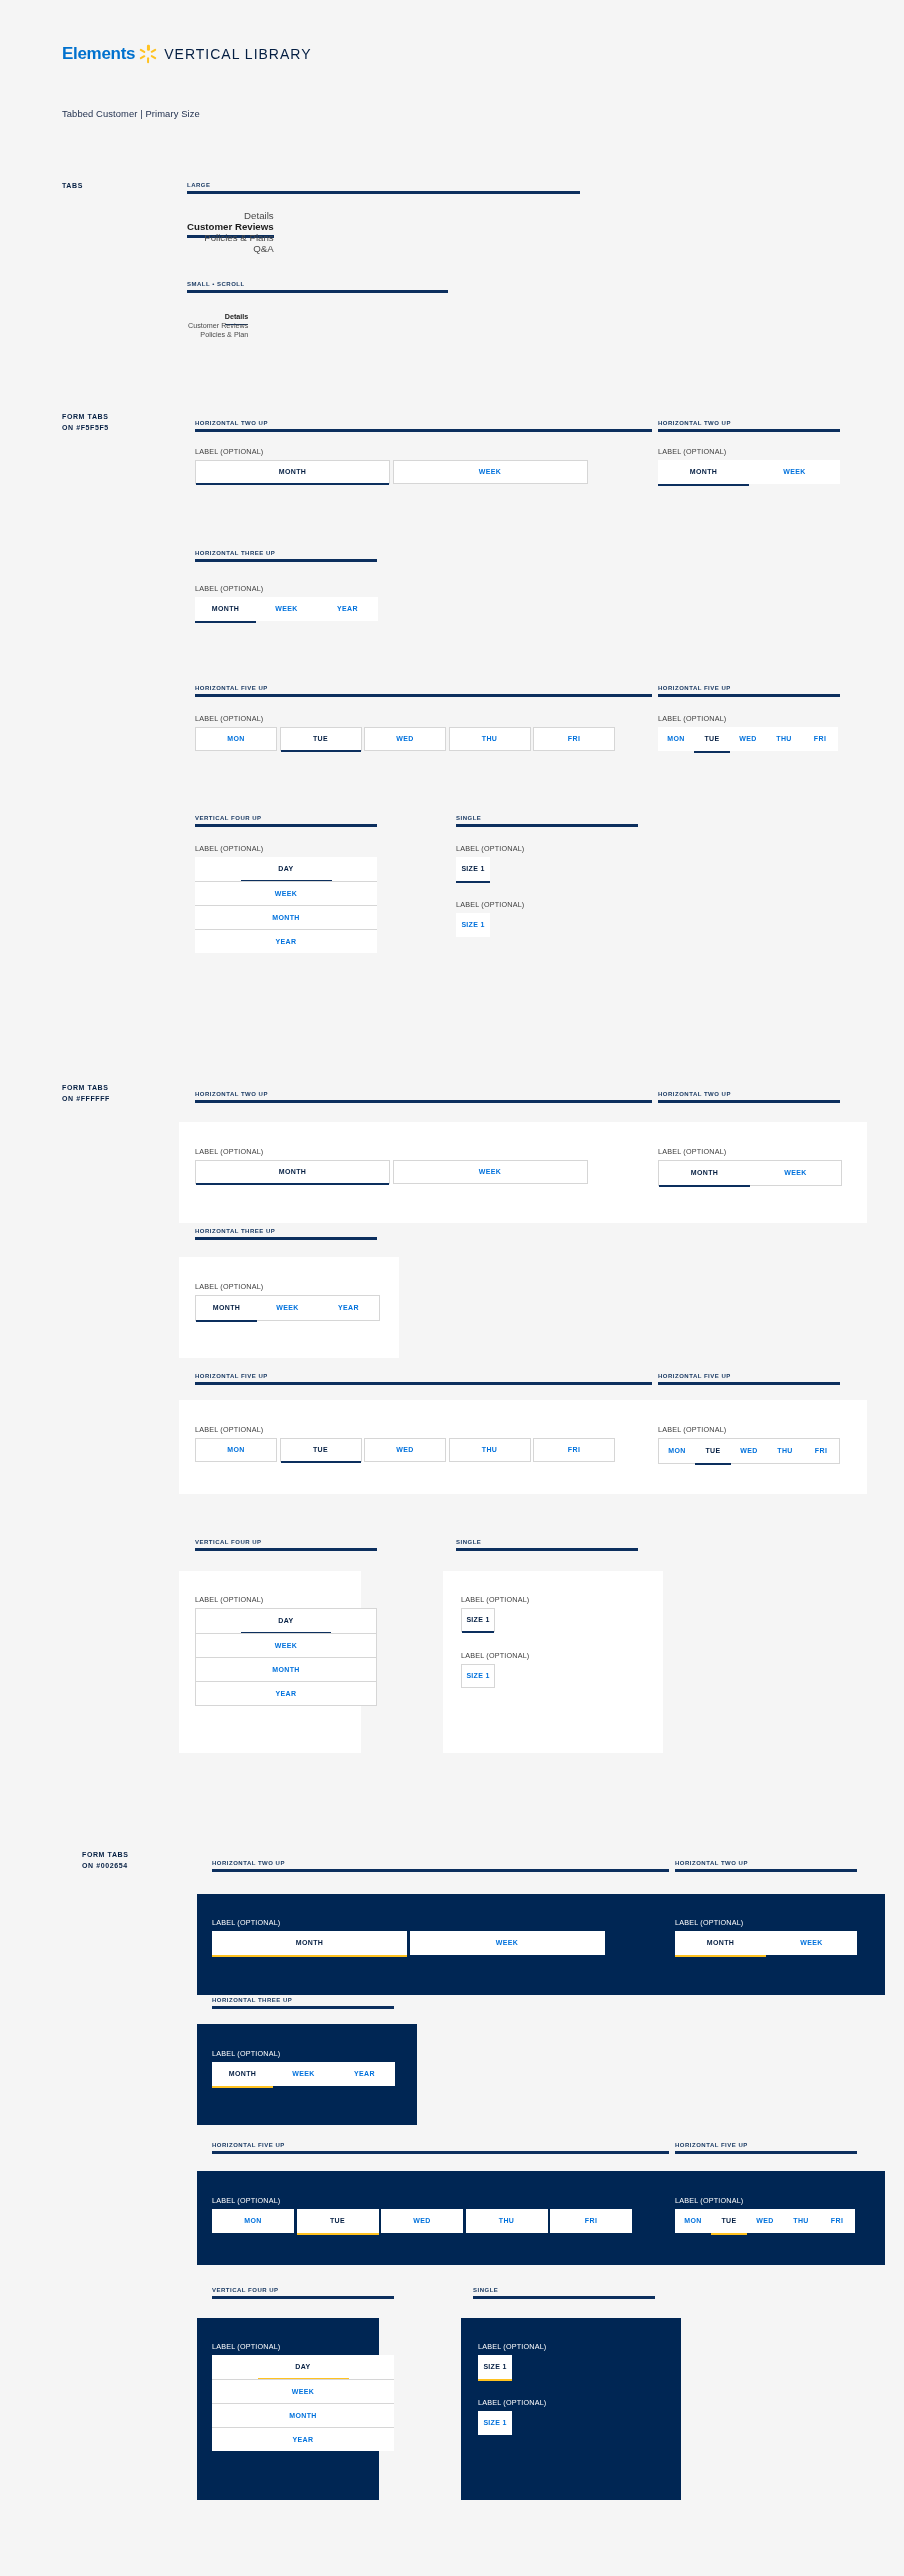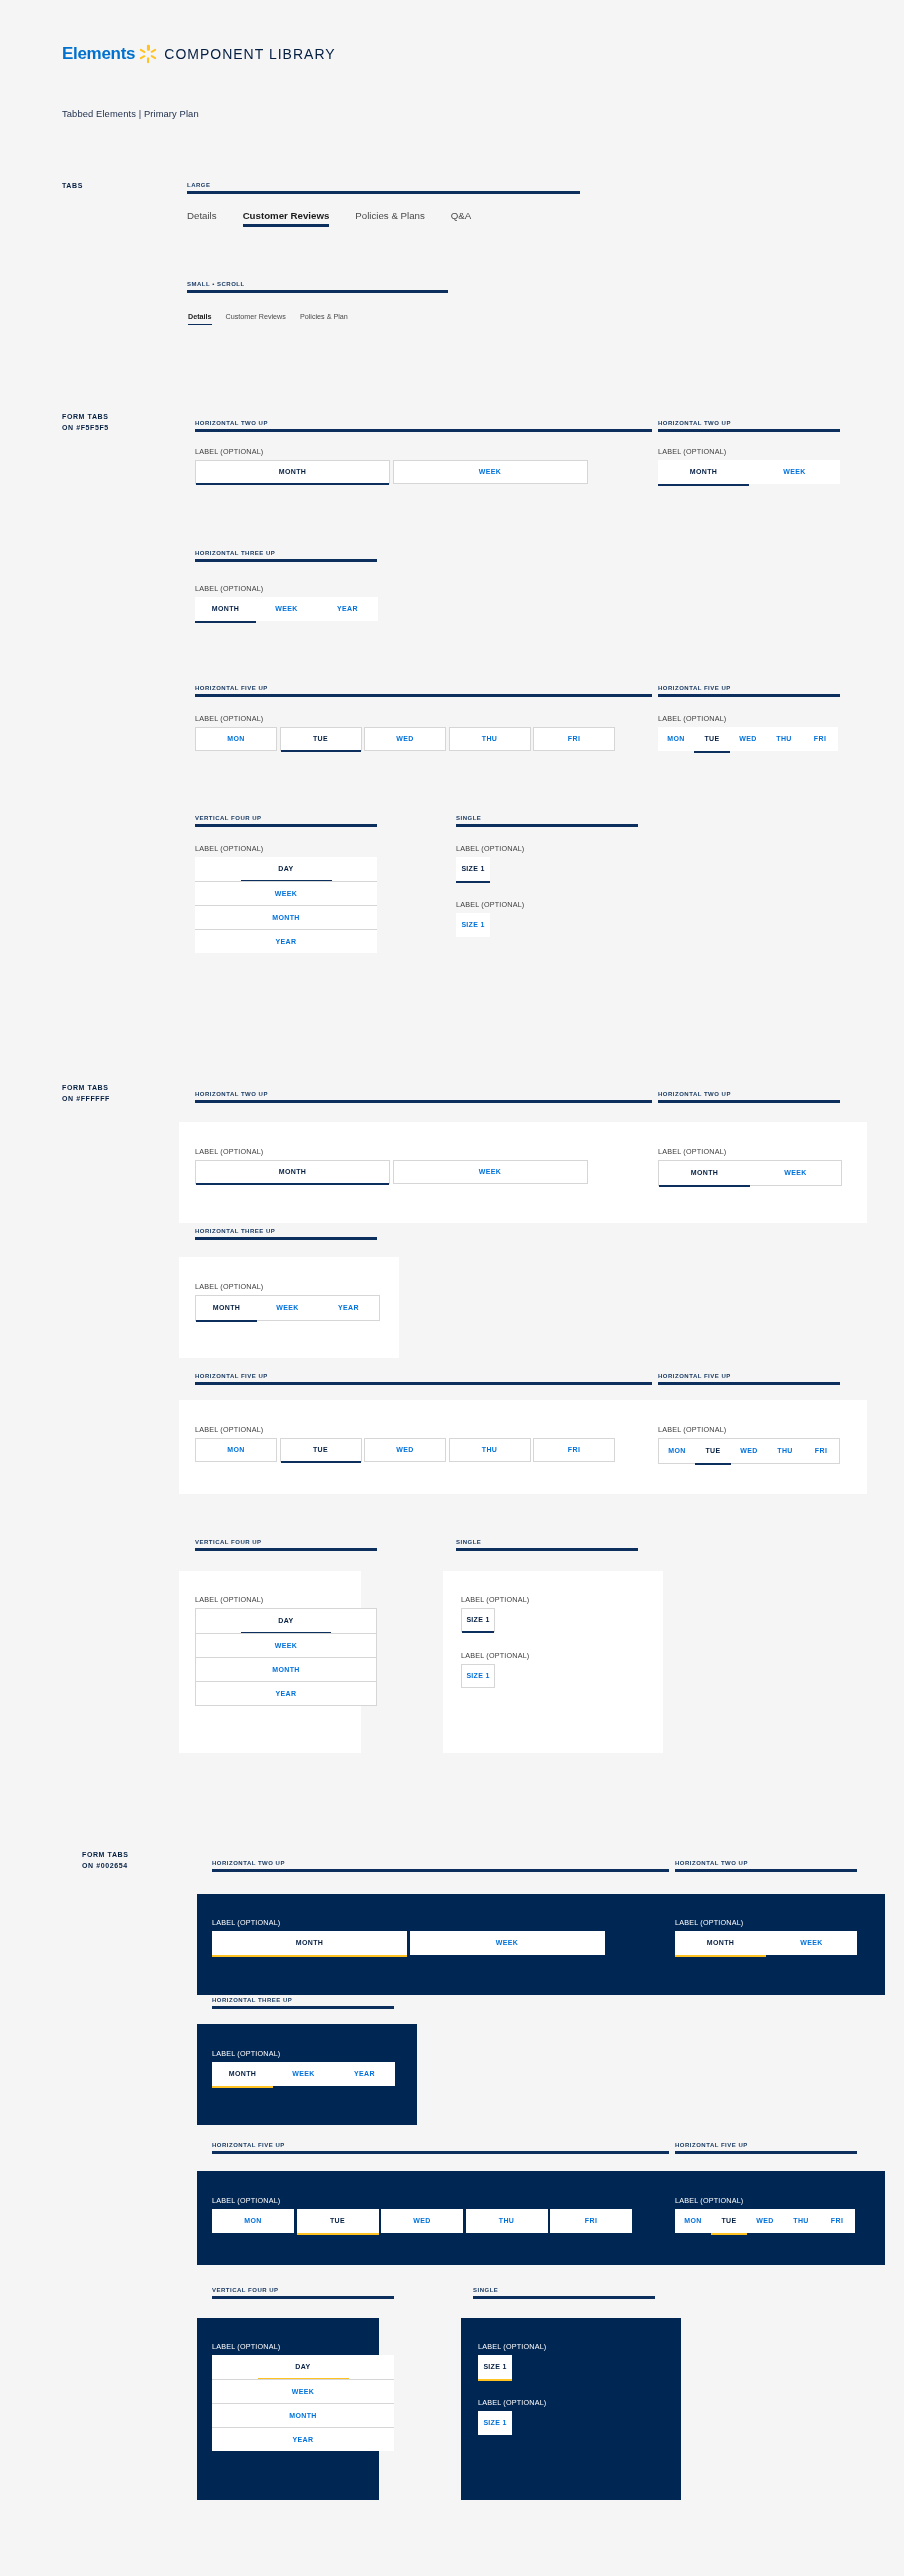--- a/index.html
+++ b/index.html
@@ -27,21 +27,21 @@
   
   .row-label { position: absolute; font-size: 7px; font-weight: bold; color: #041e42;
                letter-spacing: 0.6px; line-height: 10.7px; }
   .spec-label { font-size: 6px; font-weight: bold; color: #1a3a63; letter-spacing: 0.5px; }
   .spec-rule { height: 2.5px; background: #0c2f5e; margin-top: 3.1px; }
   .spec { position: absolute; }
   .field-label { font-size: 7.2px; color: #3b3b3b; letter-spacing: 0.2px; margin-bottom: 3.8px; }
   .field-label.on-dark { color: #ffffff; }
 
   
-  .tabbar { position: absolute; display: flex; align-items: flex-end; }
+  .tabbar { position: absolute; display: flex; align-items: flex-end; flex-direction: column; }
   .tabbar .tab { position: relative; color: #4a4a4a; white-space: nowrap; }
   .tabbar .tab.active { color: #1c1c1c; font-weight: bold; }
   .tabbar .tab.active::after { content:""; position:absolute; left:0; right:0; bottom:-5.7px;
                                height:2.5px; background:#0c2f5e; }
   .tabbar.large .tab { font-size: 9.7px; margin-right: 26px; }
   .tabbar.small .tab { font-size: 7.2px; margin-right: 14px; }
   .tabbar.small .tab.active::after { bottom:-4.4px; height:1.9px; }
 
   
   .group { position: absolute; }
@@ -99,24 +99,24 @@
   <div class="header">
     <span class="wm-word">Elements</span>
     <span class="spark">
       <i style="transform: translate(-50%,-50%) rotate(0deg)   translateY(-6.3px)"></i>
       <i style="transform: translate(-50%,-50%) rotate(60deg)  translateY(-6.3px)"></i>
       <i style="transform: translate(-50%,-50%) rotate(120deg) translateY(-6.3px)"></i>
       <i style="transform: translate(-50%,-50%) rotate(180deg) translateY(-6.3px)"></i>
       <i style="transform: translate(-50%,-50%) rotate(240deg) translateY(-6.3px)"></i>
       <i style="transform: translate(-50%,-50%) rotate(300deg) translateY(-6.3px)"></i>
     </span>
-    <span class="hdr-title">COMPONENT LIBRARY</span>
-  </div>
-
-  <div class="page-subtitle">Tabbed Elements | Primary Plan</div>
+    <span class="hdr-title">VERTICAL LIBRARY</span>
+  </div>
+
+  <div class="page-subtitle">Tabbed Customer | Primary Size</div>
 
   <div class="row-label" style="left:62px; top:181px;">TABS</div>
 
   <div class="spec" style="left:187px; top:182px; width:393px;">
     <div class="spec-label">LARGE</div>
     <div class="spec-rule"></div>
   </div>
 
   <div class="tabbar large" style="left:187px; top:210px;">
     <span class="tab">Details</span>

